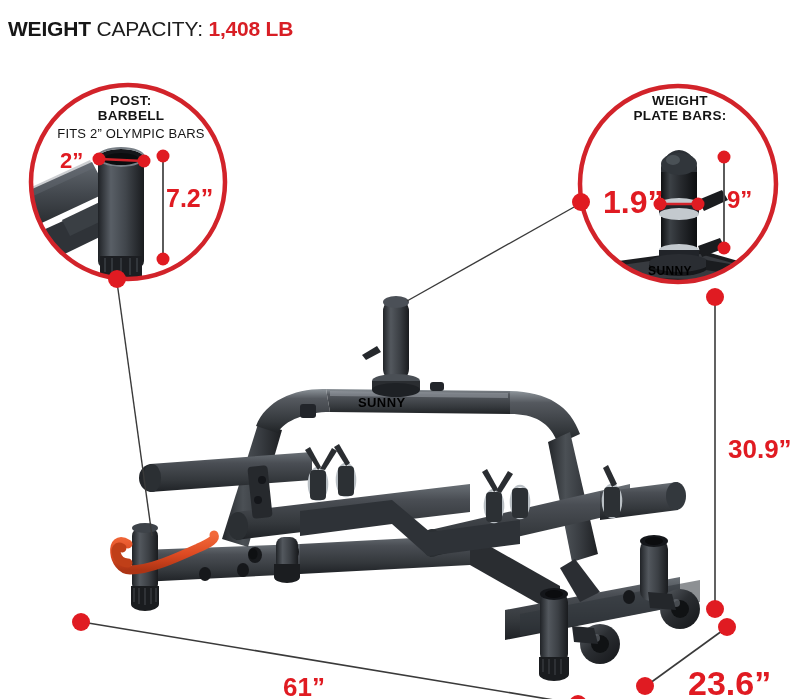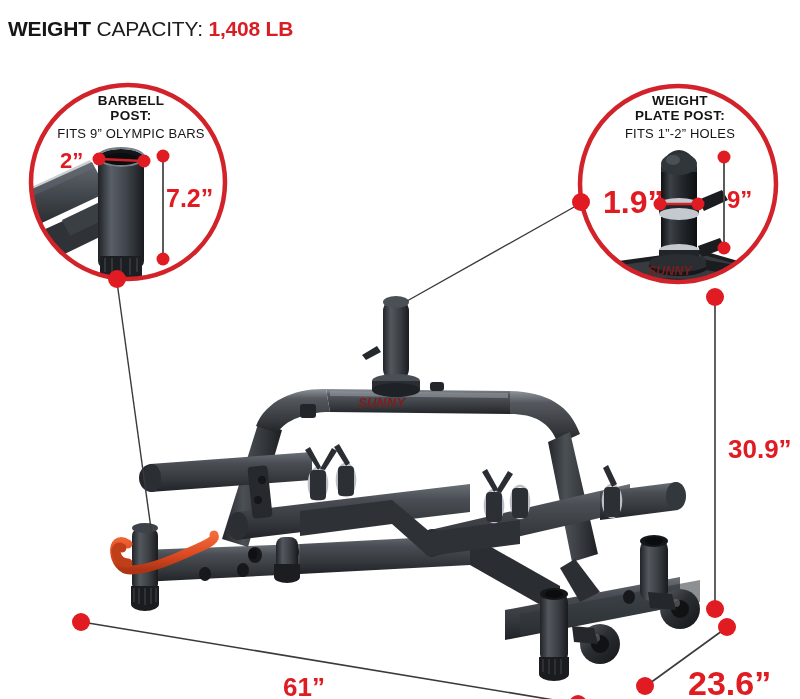--- a/index.html
+++ b/index.html
@@ -76,23 +76,22 @@
 
   .dim-label {
     position: absolute;
     color: #e01b22;
     font-weight: 700;
     white-space: nowrap;
   }
 
   .logo-main {
     position: absolute;
-    color: #7f1d1d;
+    color: #000000;
     font-weight: 700;
-    font-style: italic;
     letter-spacing: 0.4px;
     white-space: nowrap;
   }
 </style>
 </head>
 <body>
 
 <div id="stage">
 
   <div class="title">
@@ -377,23 +376,23 @@
     <circle cx="144" cy="147" r="6.5" fill="#e01b22"></circle>
 
     <line x1="163" y1="143" x2="163" y2="244" stroke="#4a4a4a" stroke-width="1.8"></line>
     <circle cx="163" cy="142" r="6.5" fill="#e01b22"></circle>
     <circle cx="163" cy="245" r="6.5" fill="#e01b22"></circle>
 
     <circle cx="117" cy="265" r="9" fill="#e01b22"></circle>
   </svg>
 
   <div class="callout-text" style="left:46px; top:80px; width:170px;">
+    <div class="callout-title">POST:</div>
     <div class="callout-title">BARBELL</div>
-    <div class="callout-title">POST:</div>
-    <div class="callout-sub">FITS 9” OLYMPIC BARS</div>
+    <div class="callout-sub">FITS 2” OLYMPIC BARS</div>
   </div>
   <div class="dim-label" style="left:60px; top:134px; font-size:22px;">2”</div>
   <div class="dim-label" style="left:166px; top:170px; font-size:25px;text-align:right;">7.2”</div>
 
   <svg class="layer" viewBox="0 0 800 699">
     <defs>
       <clipPath id="clipRight">
           <circle cx="678" cy="170" r="98"></circle>
         </clipPath>
       <linearGradient id="gPostR" x1="0" y1="0" x2="1" y2="0">
@@ -438,21 +437,20 @@
 
     <line x1="724" y1="144" x2="724" y2="233" stroke="#4a4a4a" stroke-width="1.8"></line>
     <circle cx="724" cy="143" r="6.5" fill="#e01b22"></circle>
     <circle cx="724" cy="234" r="6.5" fill="#e01b22"></circle>
 
     <circle cx="581" cy="188" r="9" fill="#e01b22"></circle>
   </svg>
 
   <div class="callout-text" style="left:594px; top:80px; width:172px;">
     <div class="callout-title">WEIGHT</div>
-    <div class="callout-title">PLATE POST:</div>
-    <div class="callout-sub">FITS 1”-2” HOLES</div>
+    <div class="callout-title">PLATE BARS:</div>
   </div>
   <div class="dim-label" style="left:603px; top:170px; font-size:32px;">1.9”</div>
   <div class="dim-label" style="left:727px; top:172px; font-size:24px;">9”</div>
 
   <div class="logo-main" style="left:648px; top:250px; font-size:12px;">SUNNY</div>
 
 </div>
 
 </body></html>

